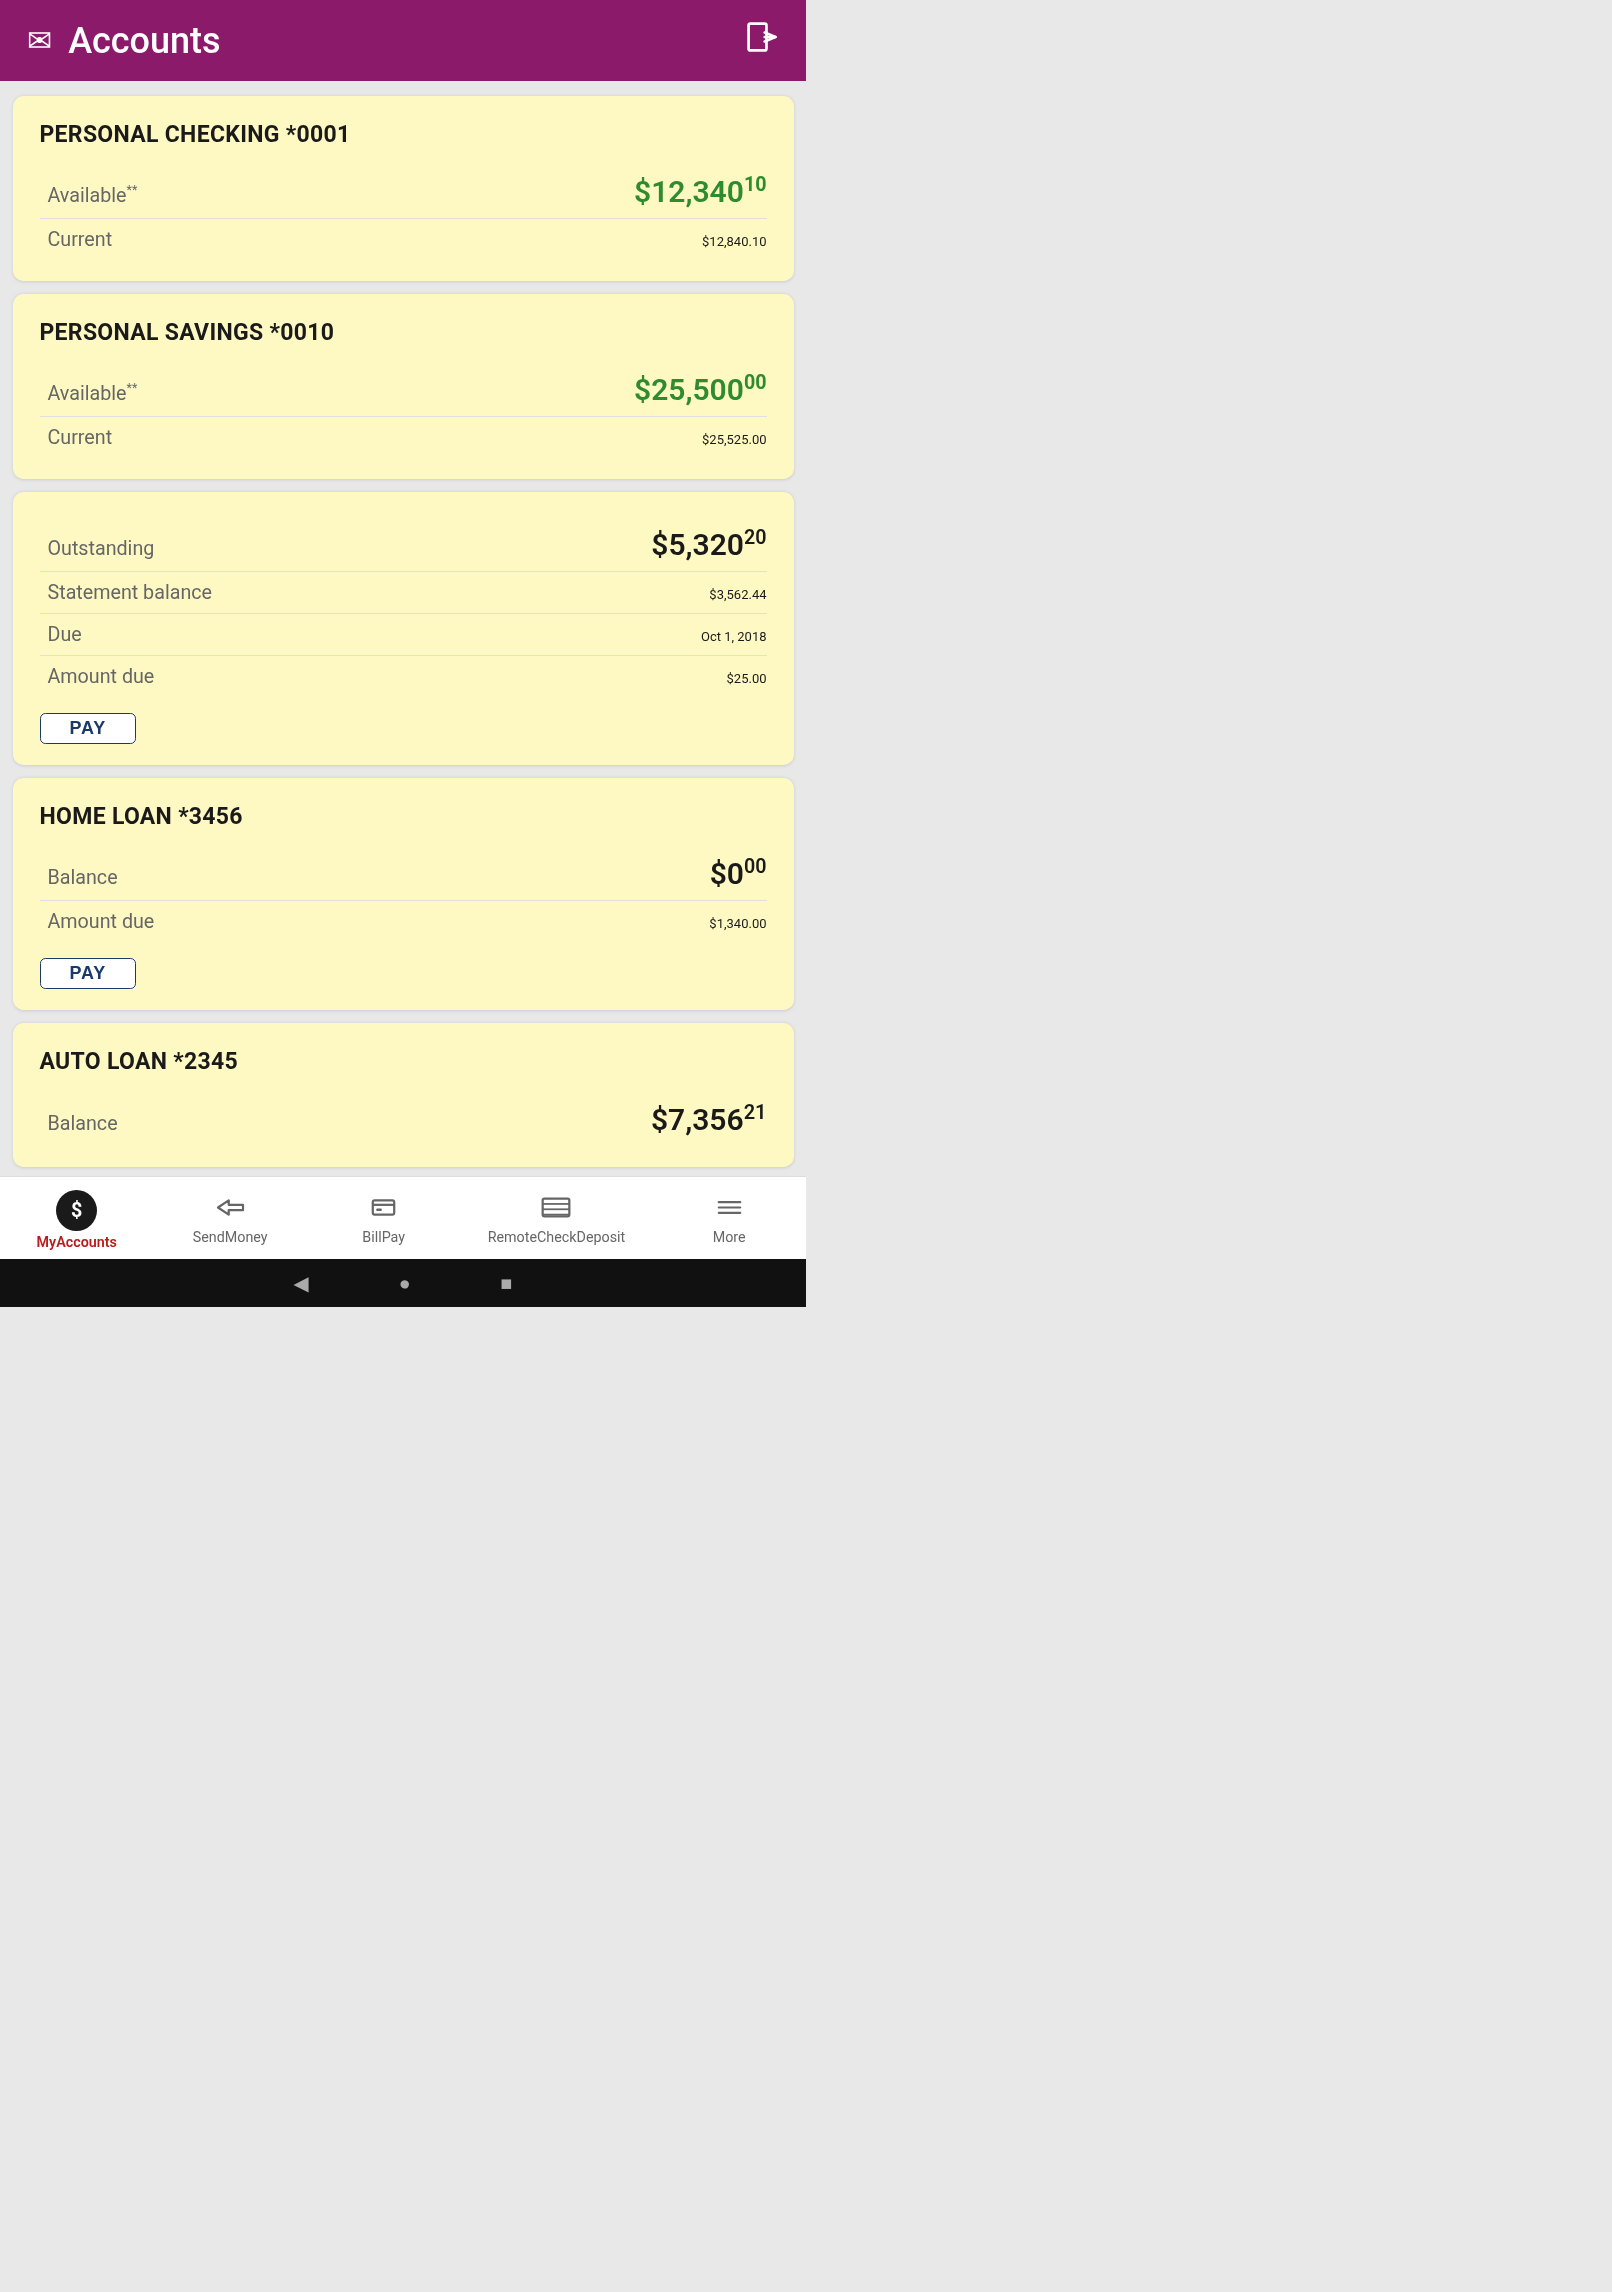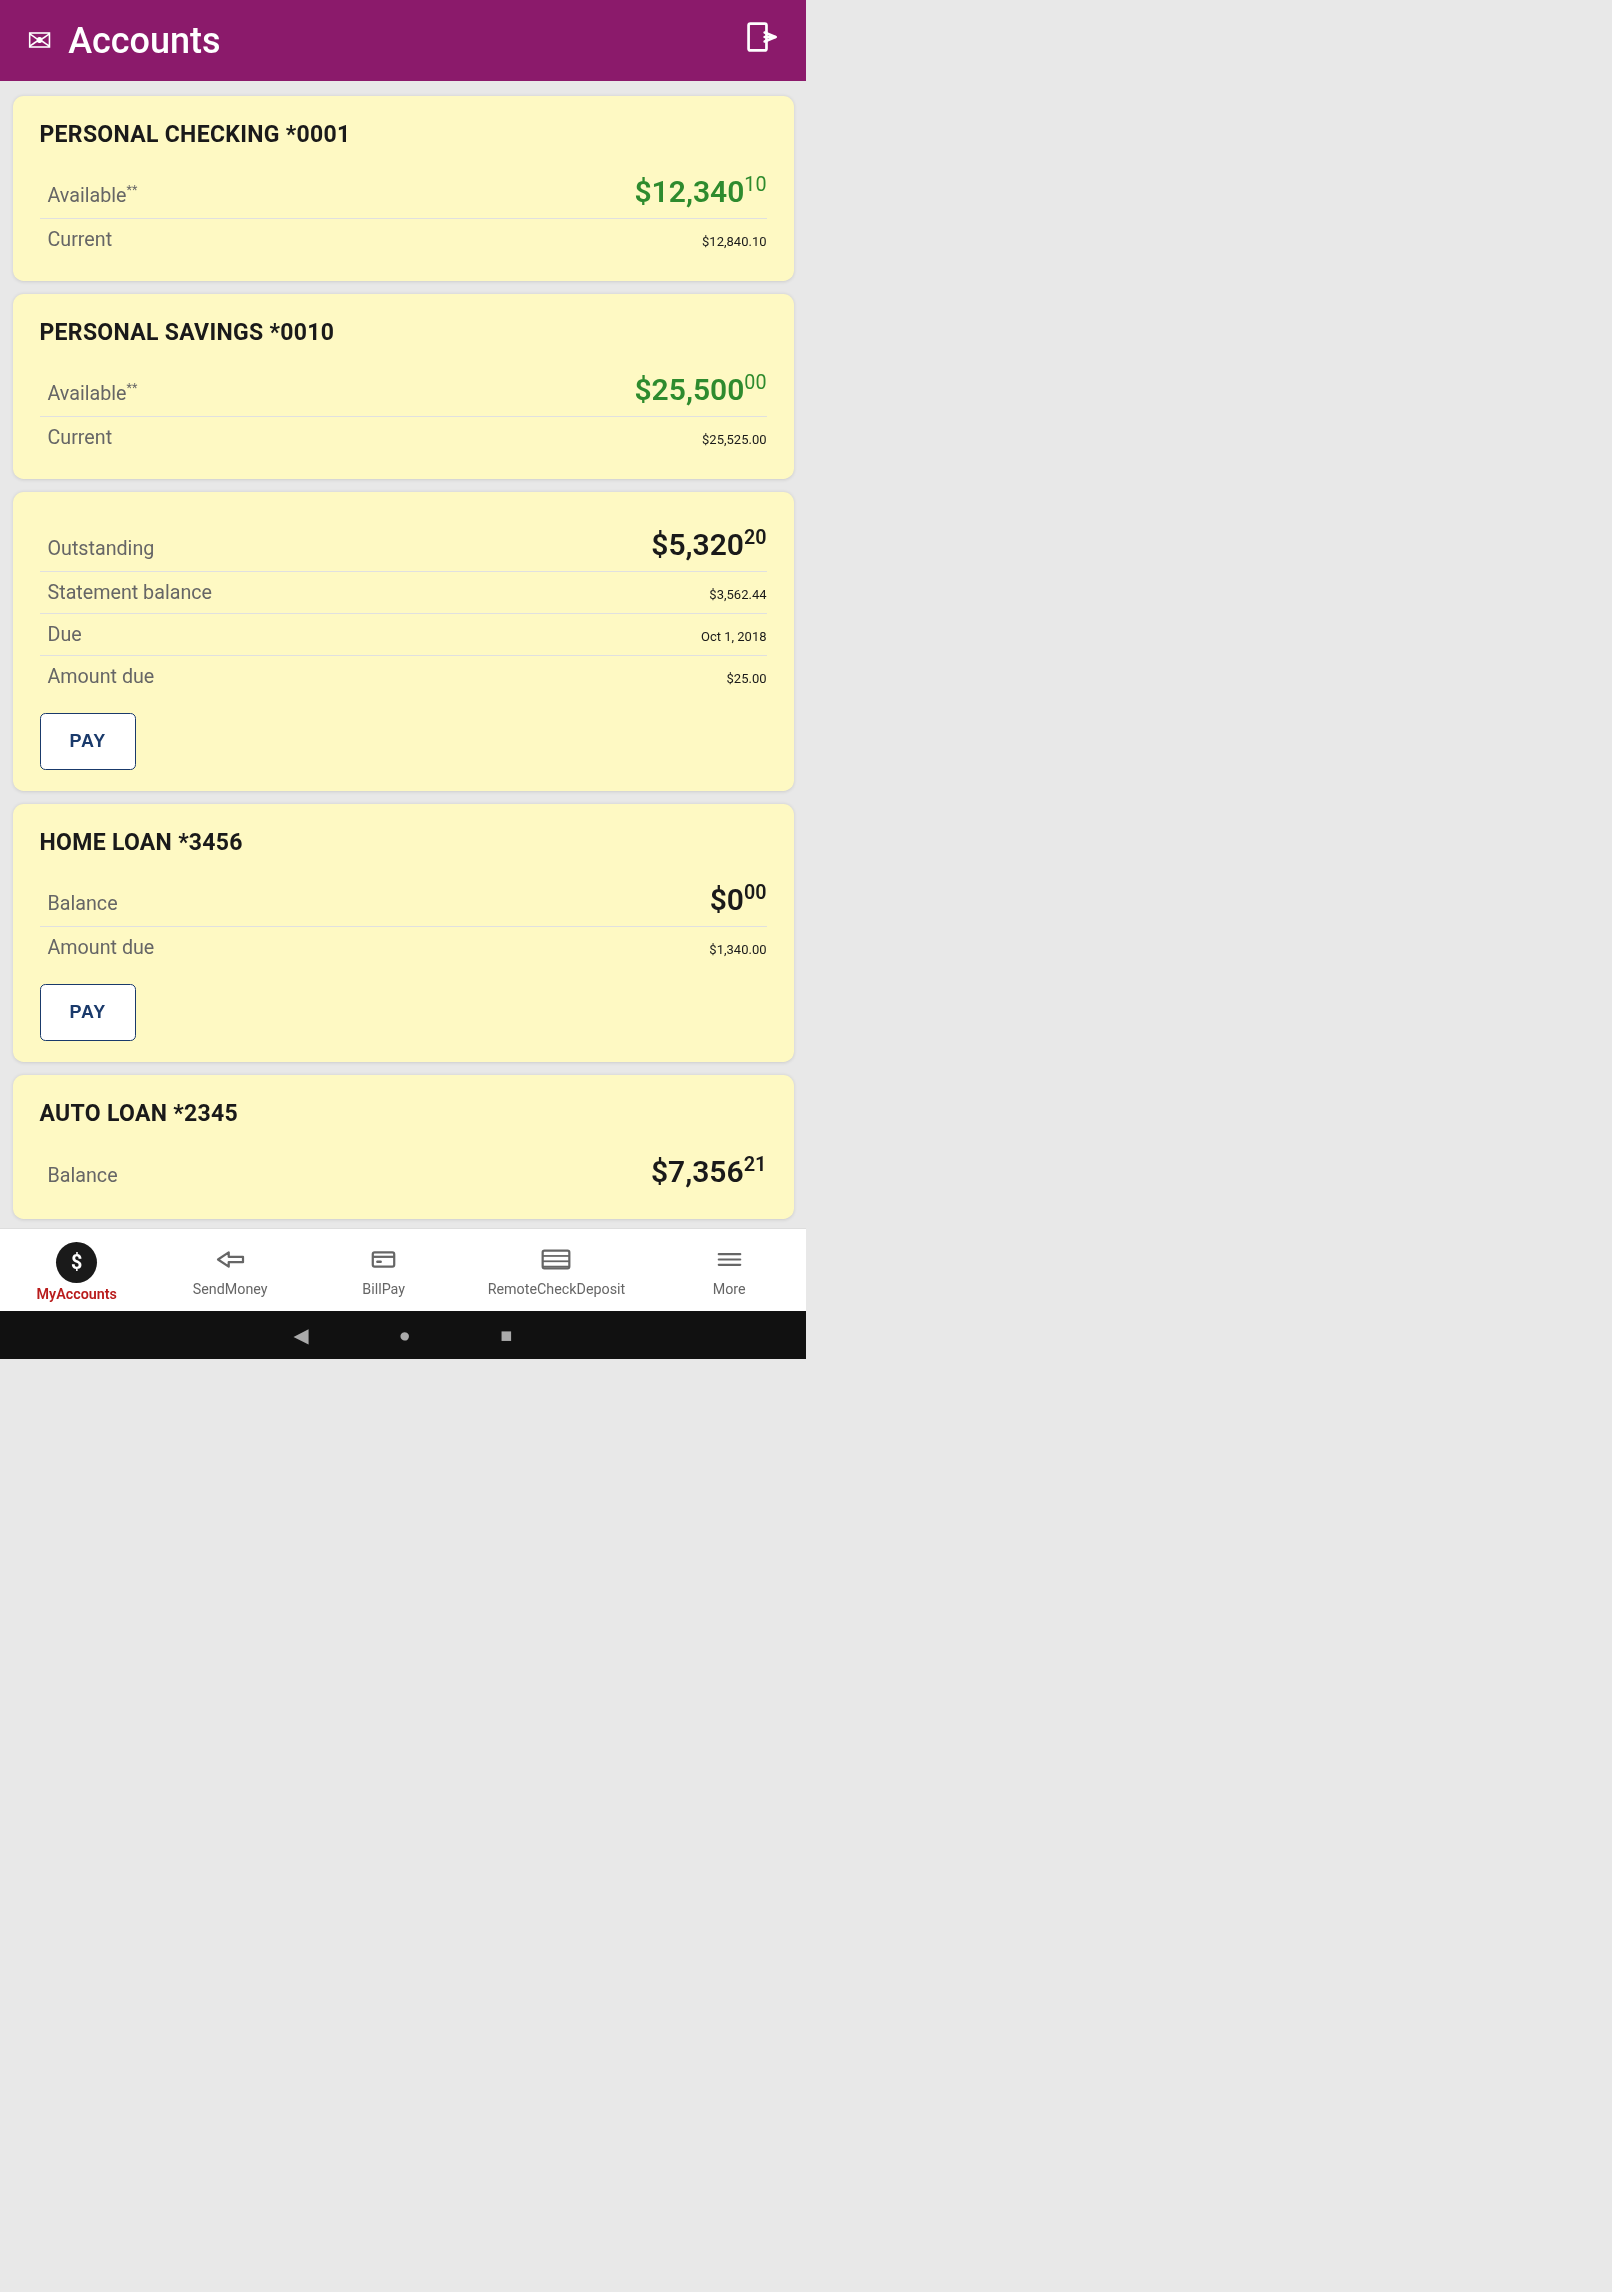--- a/index.html
+++ b/index.html
@@ -88,21 +88,21 @@
 
     .row-value.available-amount {
       color: #2e8b2e;
       font-size: 30px;
       font-weight: 600;
     }
 
     .row-value.available-amount .cents {
       font-size: 19.7px;
       vertical-align: super;
-      font-weight: 400;
+      font-weight: 700;
     }
 
     .row-value.balance-zero {
       font-size: 30px;
       font-weight: 600;
       color: #1a1a1a;
     }
     .row-value.balance-zero .cents {
       font-size: 19.7px;
       vertical-align: super;
@@ -131,21 +131,21 @@
       font-weight: 600;
     }
 
     .pay-button {
       border: 1.8px solid #1a3a6b;
       background: white;
       color: #1a3a6b;
       font-size: 18px;
       font-weight: 700;
       letter-spacing: 0.9px;
-      padding: 17px 29px;
+      padding: 4px 29px;
       border-radius: 5.4px;
       margin-top: 16px;
       cursor: pointer;
     }
 
     
     .bottom-nav {
       background: white;
       display: flex;
       justify-content: space-around;

